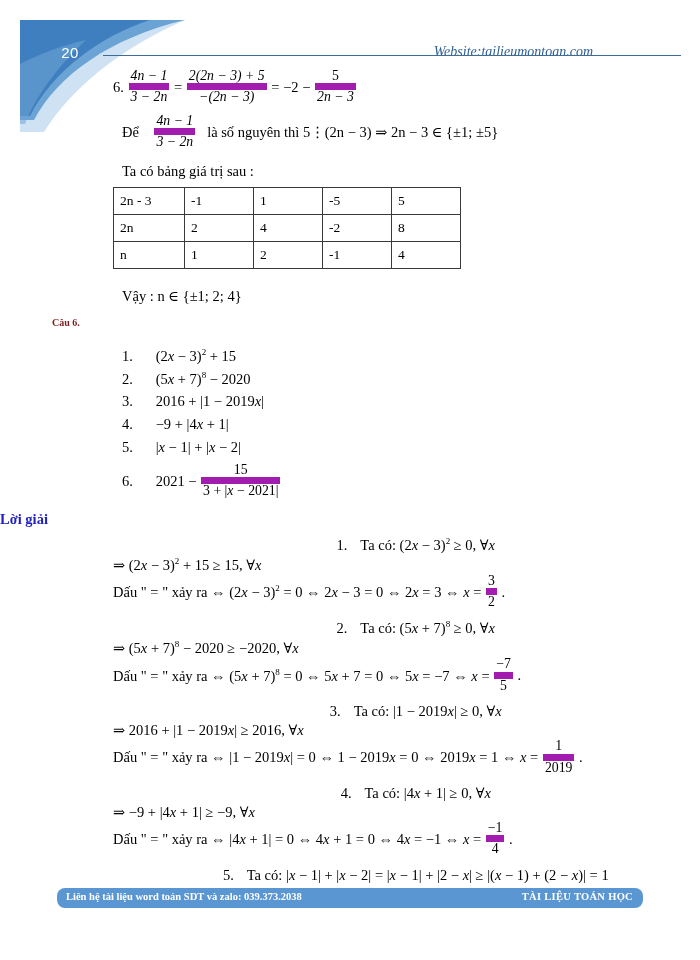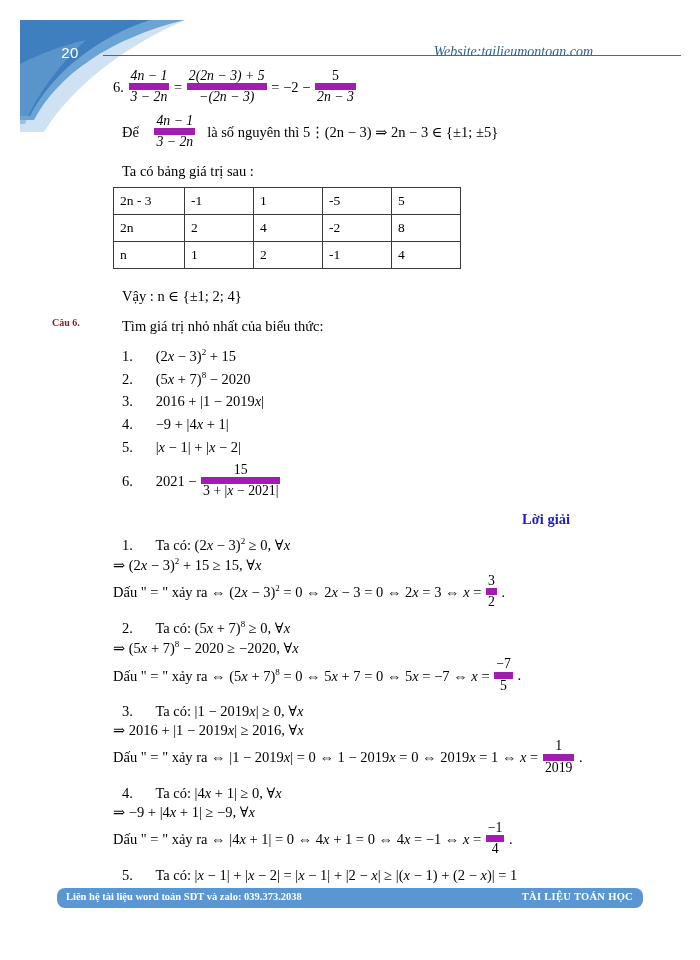--- a/index.html
+++ b/index.html
@@ -155,33 +155,34 @@
     white-space: nowrap;
   }
   .numitem .idx {
     display: inline-block;
     width: 30px;
   }
 
   
   #solution-heading {
     margin-top: 10px;
-    text-align: right;
+    text-align: left;
     padding-right: 130px;
     font-weight: bold;
     color: #1f1fbe;
     font-size: 14.5px;
   }
 
   
   .solblock { margin-top: 8px; }
   .solhead {
     margin-left: 122px;
     font-size: 14.5px;
     white-space: nowrap;
+    text-align: center;
   }
   .solhead .idx { display: inline-block; width: 30px; }
   .solline {
     margin-left: 113px;
     font-size: 14.5px;
     margin-top: 2px;
     white-space: nowrap;
   }
 
   
@@ -286,21 +287,20 @@
         <td class="val">-1</td>
         <td class="val">4</td>
       </tr>
     </tbody>
   </table>
 
   <div class="math-line indent-2" style="margin-top:18px;">Vậy :  n ∈ {±1; 2; 4}</div>
 
   <div class="qrow">
     <span id="question-label">Câu 6.</span>
-    <span id="question-text">Tìm giá trị nhỏ nhất của biểu thức:</span>
   </div>
 
   <div class="numlist">
     <div class="numitem">
       <span class="idx">1.</span>
       <span>(2<span class="it">x</span> − 3)<sup class="pw">2</sup> + 15</span>
     </div>
     <div class="numitem">
       <span class="idx">2.</span>
       <span>(5<span class="it">x</span> + 7)<sup class="pw">8</sup> − 2020</span>

